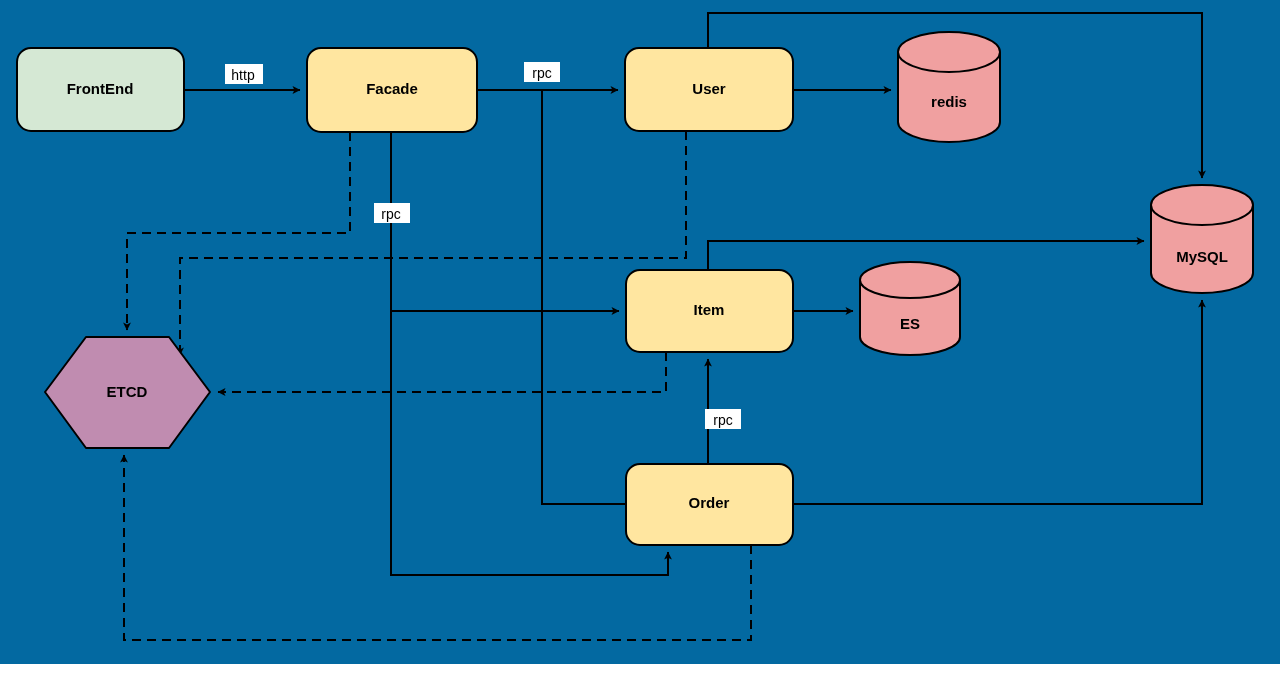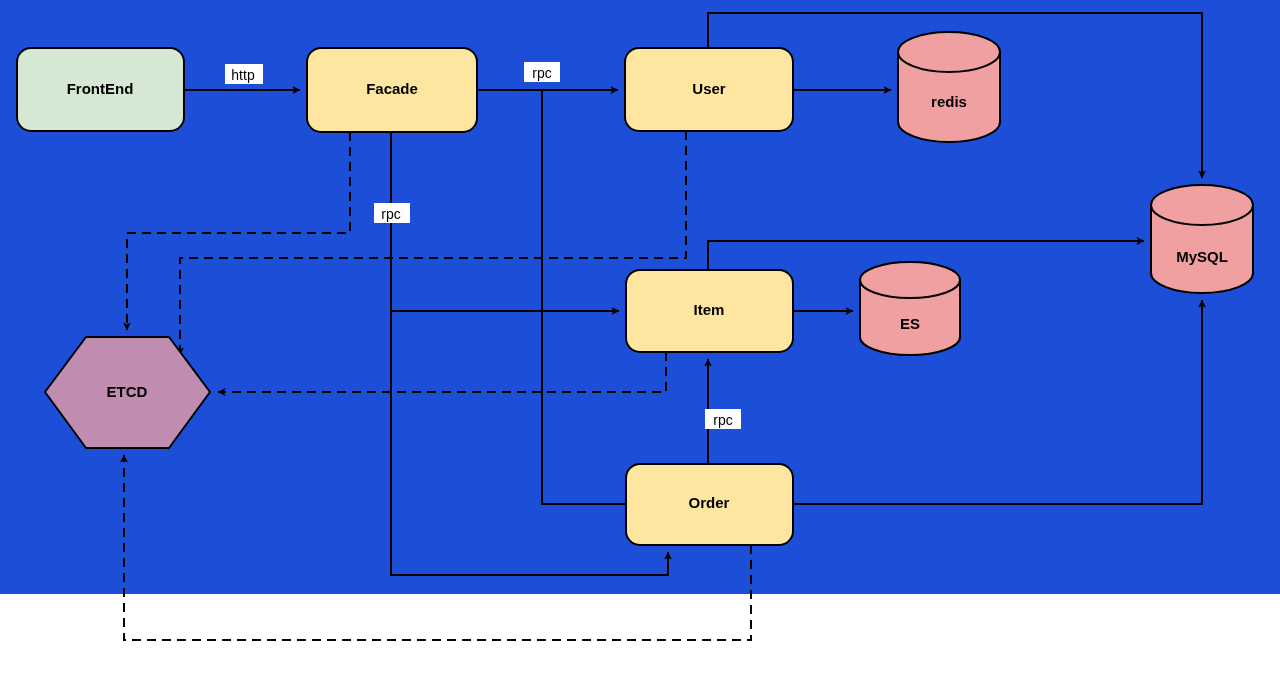--- a/index.html
+++ b/index.html
@@ -9,22 +9,22 @@
   }
   body {
     width: 1280px;
     height: 681px;
     overflow: hidden;
     font-family: "Liberation Sans", sans-serif;
   }
   #diagram-root {
     position: relative;
     width: 1280px;
-    height: 594px;
-    background: #1d4ed8;
+    height: 664px;
+    background: #0369a1;
   }
   svg#diagram-svg {
     display: block;
     width: 1280px;
     height: 681px;
   }
   .node-label {
     font-family: "Liberation Sans", sans-serif;
     font-size: 15px;
     font-weight: bold;

